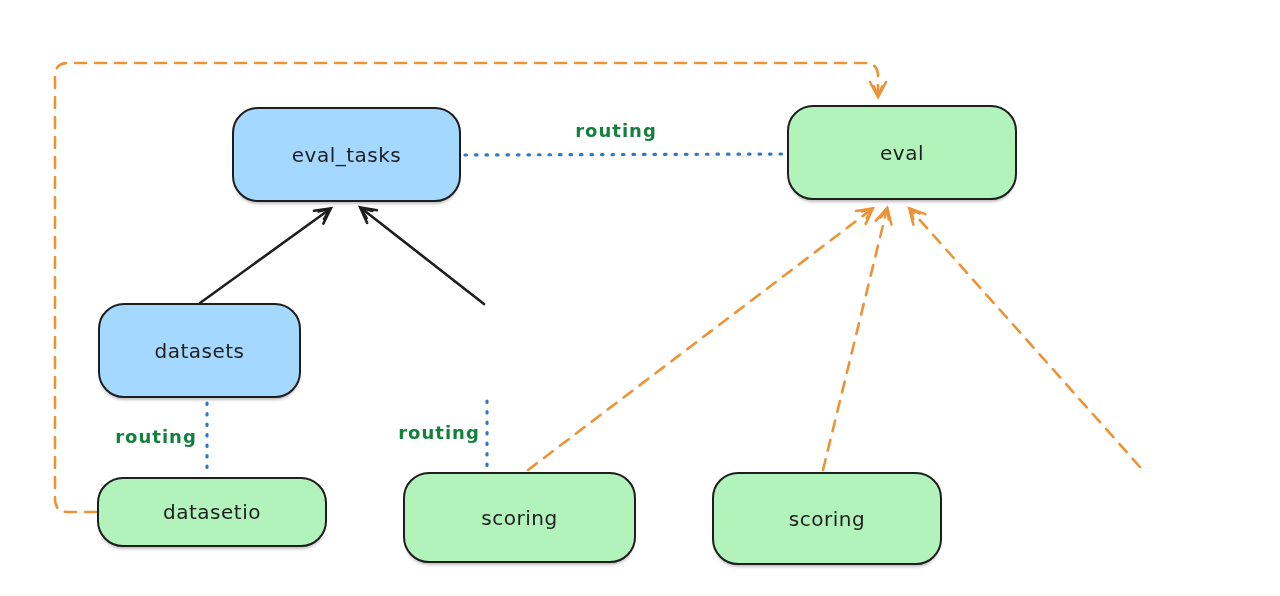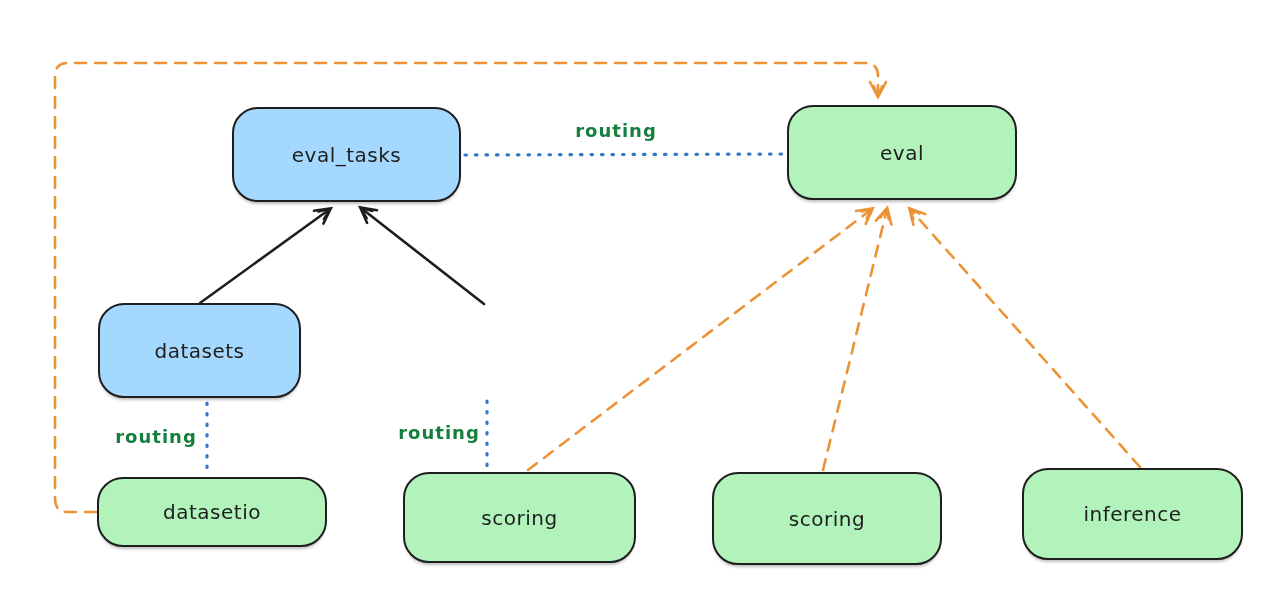--- a/index.html
+++ b/index.html
@@ -83,21 +83,18 @@
   </div>
 
   <div class="node node-green" style="left:403px;top:472px;width:233px;height:91px;">
     <span>scoring</span>
   </div>
 
   <div class="node node-green" style="left:712px;top:472px;width:230px;height:93px;">
     <span>scoring</span>
   </div>
 
-  <div class="node node-green" style="left:1022px;top:468px;width:221px;height:92px;">
-    <span>inference</span>
-  </div>
 
   <div class="edge-label" style="left:616px;top:130px;">routing</div>
   <div class="edge-label" style="left:156px;top:436px;">routing</div>
   <div class="edge-label" style="left:439px;top:432px;">routing</div>
 
 </div>
 
 </body></html>

